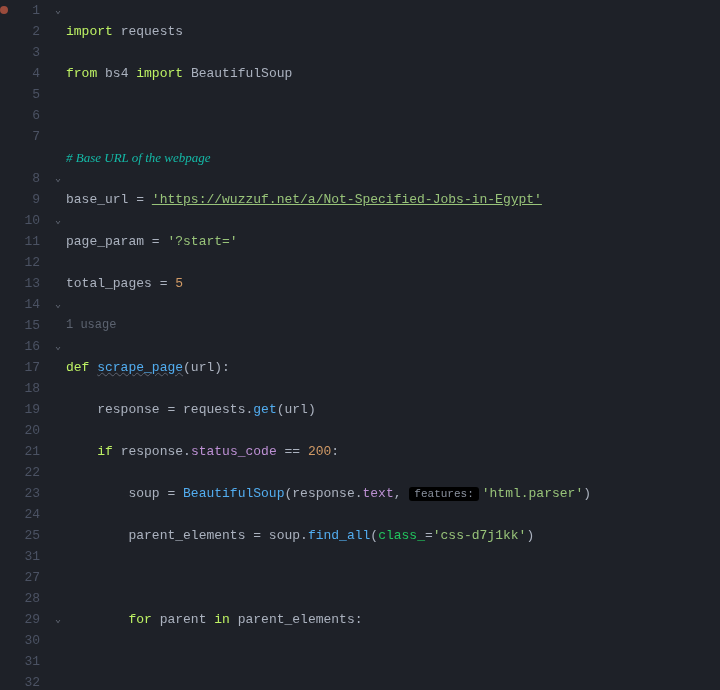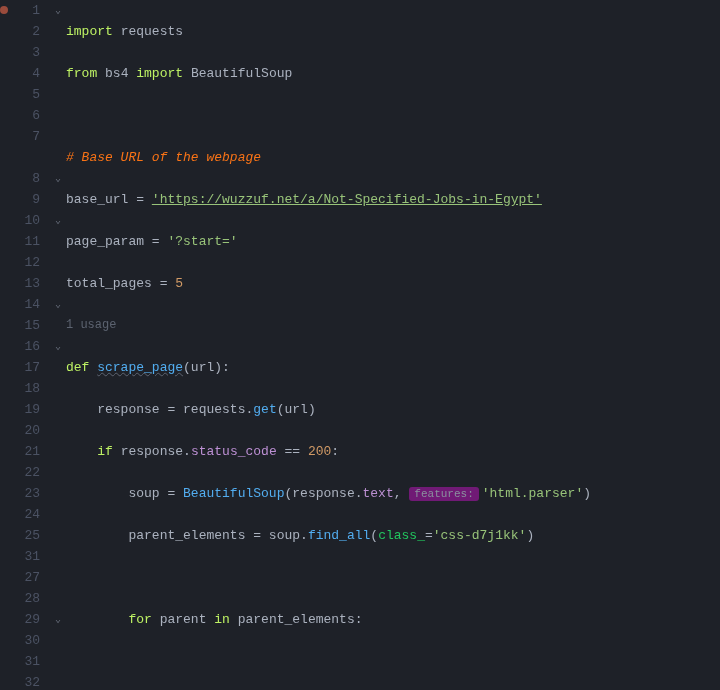--- a/index.html
+++ b/index.html
@@ -41,24 +41,24 @@
   }
   .code { flex: 1; white-space: pre; }
   .line { height: 21px; }
   .usage-line { height: 21px; font-size: 12px; color: #5c6370; line-height: 21px; }
   .kw { color: #bef264; }
   .fn { color: #52adf0; }
   .str { color: #98c379; }
   .num { color: #d19a66; }
   .prop { color: #bd90d4; }
   .param { color: #22c55e; }
-  .cm { color: #f97316; font-style: italic; }
+  .cm { color: #14b8a6; font-style: italic; font-family: Liberation Serif, serif; }
   .hint {
     color: #8a919e;
-    background: #701a75;
+    background: #000000;
     border-radius: 3px;
     padding: 1px 5px;
     font-size: 11px;
     margin-right: 3px;
   }
   .wavy {
     text-decoration-line: underline;
     text-decoration-style: wavy;
     text-decoration-color: #5c6370;
     text-decoration-thickness: 1px;

